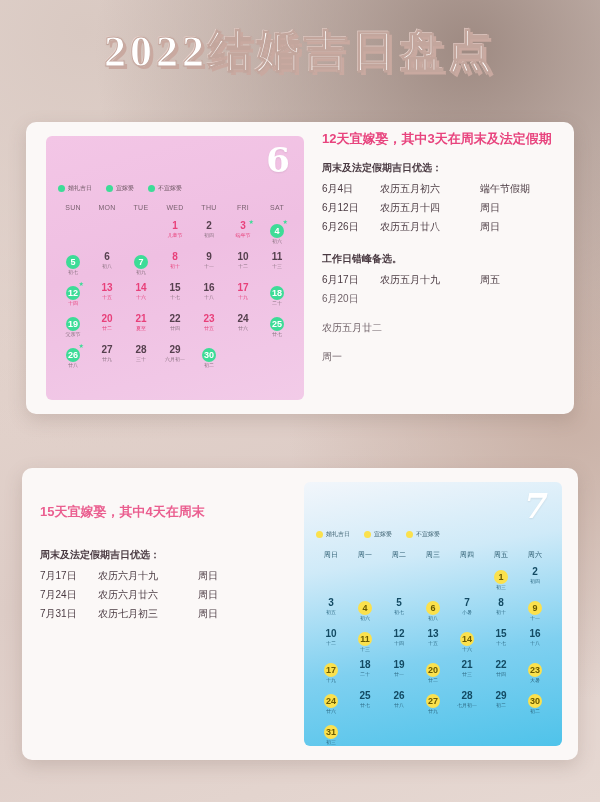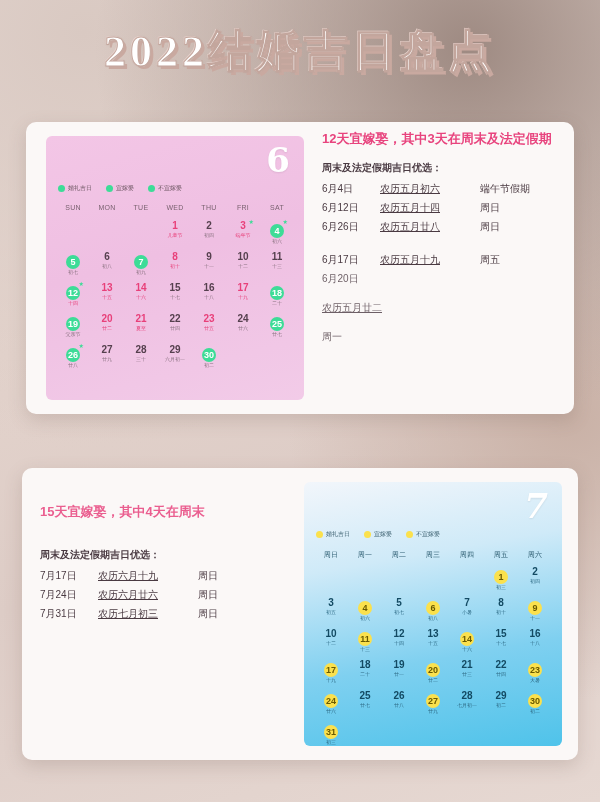--- a/index.html
+++ b/index.html
@@ -104,21 +104,21 @@
   #txt-july{left:18px;top:34px;width:250px;}
 
   .head{
     font-size:13px;font-weight:bold;color:#e8447e;line-height:20px;
     margin-bottom:10px;
   }
   #txt-july .head{color:#e8447e;}
   .sub{font-size:10px;color:#4a3a42;font-weight:bold;line-height:18px;margin-bottom:2px;}
   .row{font-size:10px;color:#4a3a42;line-height:19px;display:flex;gap:10px;}
   .row .c1{width:48px;}
-  .row .c2{width:90px;text-decoration:underline;}
+  .row .c2{width:90px;}
   .row .c3{flex:1;}
   .gap{height:14px;}
   .faded{opacity:.45;flex-direction:column;}
   .blur{filter:blur(.6px);opacity:.8;}
 
   #txt-july .head,#txt-july .sub,#txt-july .row{filter:blur(.7px);}
   #txt-july .head{opacity:.85;}
 </style>
 </head>
 <body>
@@ -277,20 +277,21 @@
         <span class="c3">周日</span>
       </div>
       <div class="row">
         <span class="c1">6月26日</span>
         <span class="c2">农历五月廿八</span>
         <span class="c3">周日</span>
       </div>
 
       <div class="gap"></div>
 
+      <div class="sub">工作日错峰备选。</div>
       <div class="row">
         <span class="c1">6月17日</span>
         <span class="c2">农历五月十九</span>
         <span class="c3">周五</span>
       </div>
       <div class="row blur faded">
         <span class="c1">6月20日</span>
         <span class="c2">农历五月廿二</span>
         <span class="c3">周一</span>
       </div>

